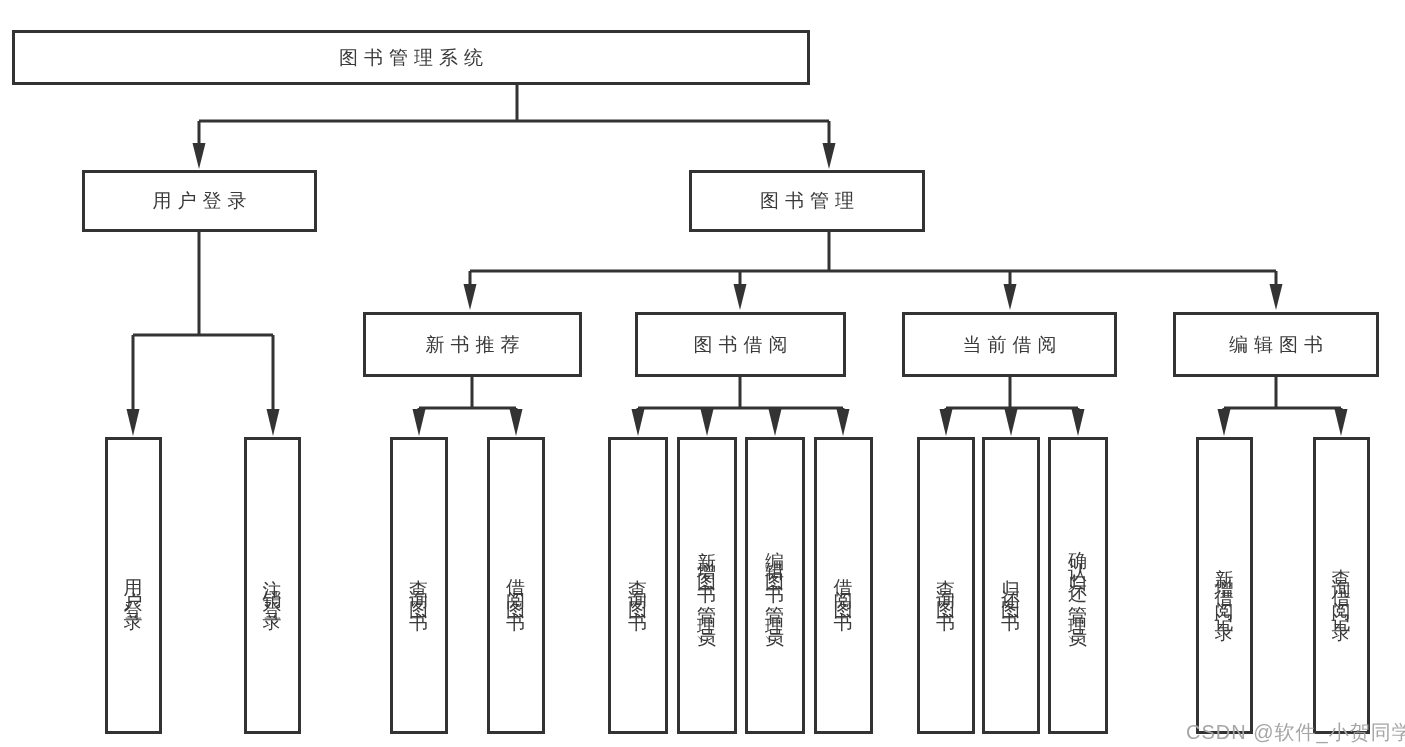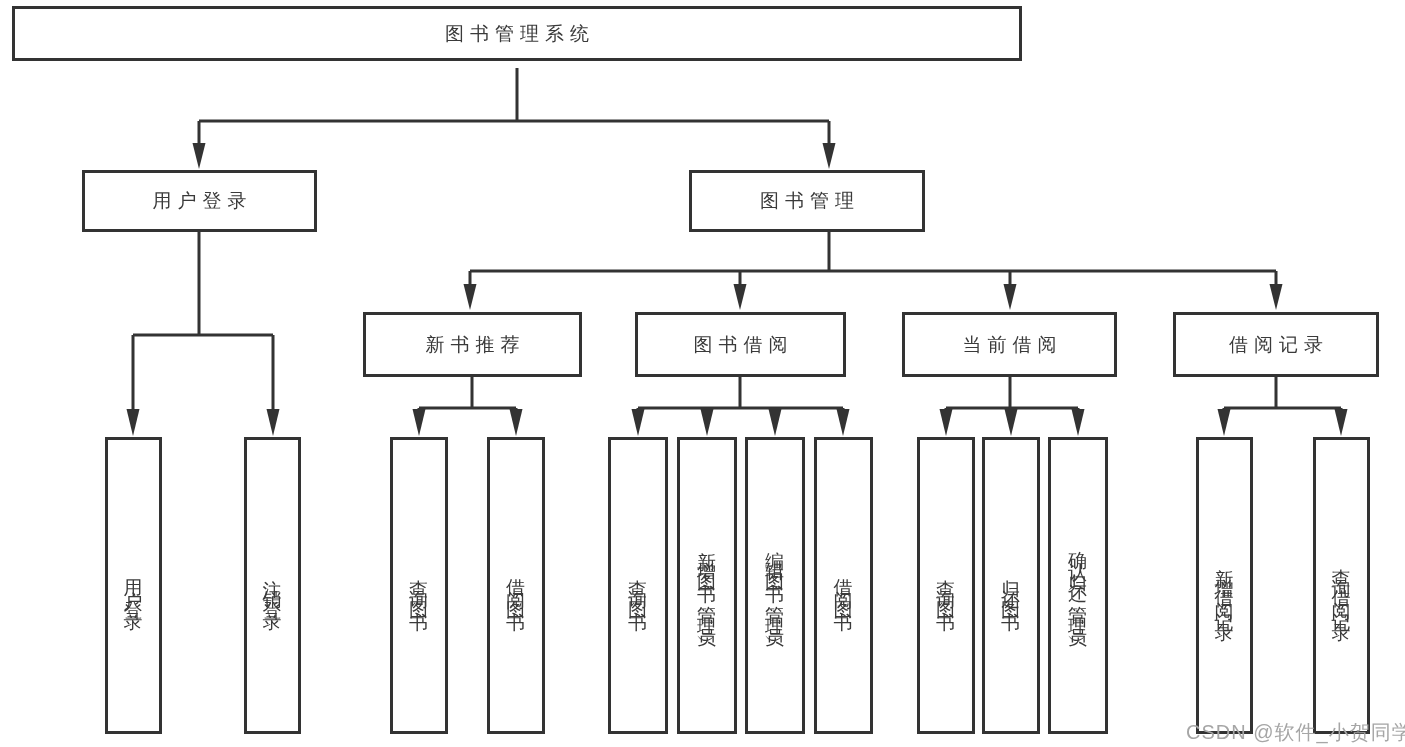--- a/index.html
+++ b/index.html
@@ -95,29 +95,29 @@
     <path d="M1010 377 V408 M946 408 H1078 M946 408 V412 M1011 408 V412 M1078 408 V412"></path>
     <polygon points="939.5,409 952.5,409 946,436"></polygon>
     <polygon points="1004.5,409 1017.5,409 1011,436"></polygon>
     <polygon points="1071.5,409 1084.5,409 1078,436"></polygon>
 
     <path d="M1276 377 V408 M1224 408 H1341 M1224 408 V412 M1341 408 V412"></path>
     <polygon points="1217.5,409 1230.5,409 1224,436"></polygon>
     <polygon points="1334.5,409 1347.5,409 1341,436"></polygon>
   </svg>
 
-  <div class="box" style="left:12px; top:6px; width:1010px; height:55px;">图书管理系统</div>
+  <div class="box" style="left:12px; top:30px; width:798px; height:55px;">图书管理系统</div>
 
   <div class="box" style="left:82px; top:170px; width:235px; height:62px;">用户登录</div>
   <div class="box" style="left:689px; top:170px; width:236px; height:62px;">图书管理</div>
 
   <div class="box" style="left:363px; top:312px; width:219px; height:65px;">新书推荐</div>
   <div class="box" style="left:902px; top:312px; width:215px; height:65px;">当前借阅</div>
   <div class="box" style="left:635px; top:312px; width:211px; height:65px;">图书借阅</div>
-  <div class="box" style="left:1173px; top:312px; width:206px; height:65px;">借阅记录</div>
+  <div class="box" style="left:1173px; top:312px; width:206px; height:65px;">编辑图书</div>
 
   <div class="box leaf" style="left:105px; top:437px; width:57px; height:297px;">
     <span class="vtext">用户登录</span>
   </div>
   <div class="box leaf" style="left:244px; top:437px; width:57px; height:297px;">
     <span class="vtext">注销登录</span>
   </div>
 
   <div class="box leaf" style="left:390px; top:437px; width:58px; height:297px;">
     <span class="vtext">查询图书</span>

